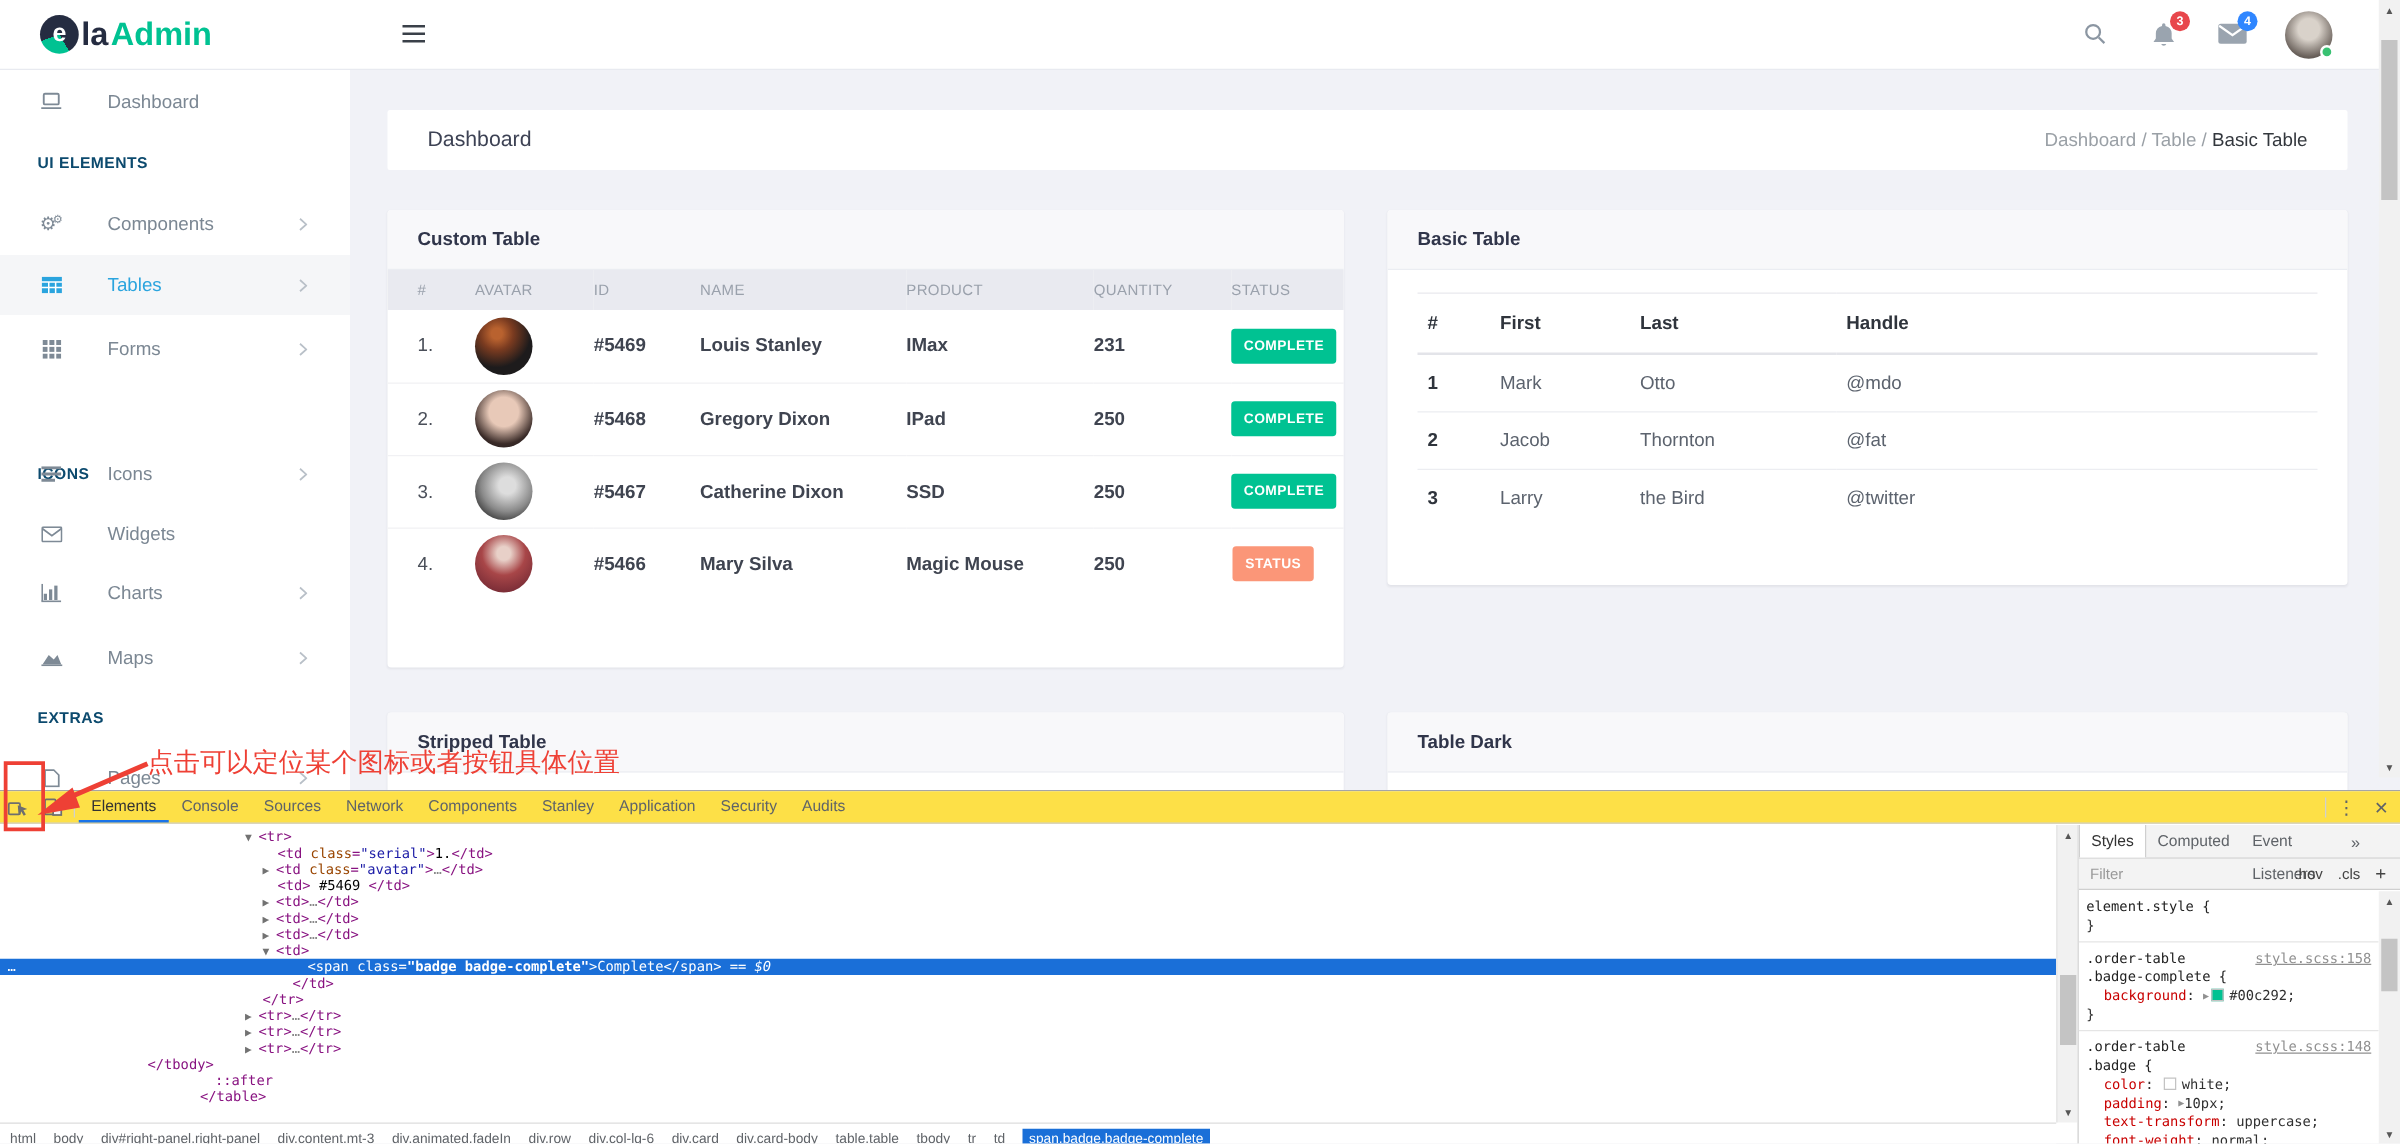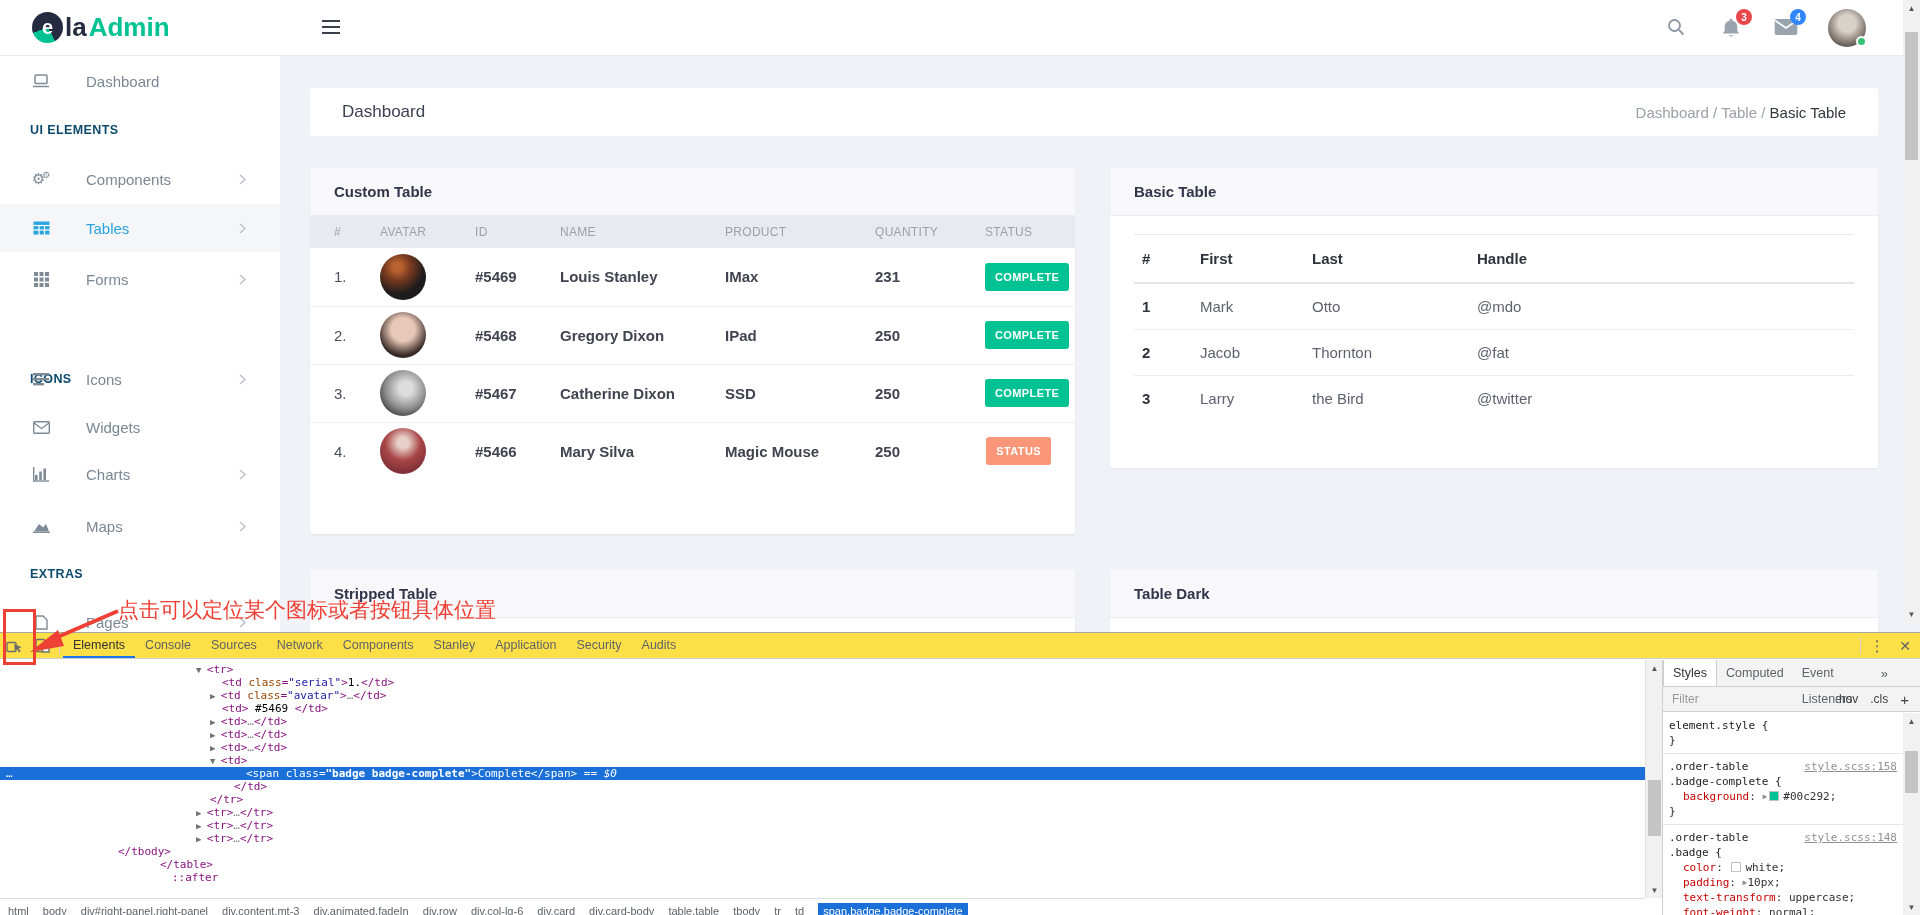--- a/index.html
+++ b/index.html
@@ -473,22 +473,22 @@
       <div class="tl" style="padding-left:210px"><span class="tk-arw">▶ </span><span class="tk-tag">&lt;td&gt;</span><span class="tk-dim">…</span><span class="tk-tag">&lt;/td&gt;</span></div>
       <div class="tl" style="padding-left:210px"><span class="tk-arw">▶ </span><span class="tk-tag">&lt;td&gt;</span><span class="tk-dim">…</span><span class="tk-tag">&lt;/td&gt;</span></div>
       <div class="tl" style="padding-left:210px"><span class="tk-arw">▼ </span><span class="tk-tag">&lt;td&gt;</span></div>
       <div class="tl sel" style="padding-left:246px"><span class="row-dots">…</span><span class="tk-tag">&lt;span</span><span class="tk-att"> class</span><span class="tk-tag">=</span><span class="tk-val">"badge badge-complete"</span><span class="tk-tag">&gt;</span><span class="tk-txt">Complete</span><span class="tk-tag">&lt;/span&gt;</span><span class="tk-eq"> == $0</span></div>
       <div class="tl" style="padding-left:234px"><span class="tk-tag">&lt;/td&gt;</span></div>
       <div class="tl" style="padding-left:210px"><span class="tk-tag">&lt;/tr&gt;</span></div>
       <div class="tl" style="padding-left:196px"><span class="tk-arw">▶ </span><span class="tk-tag">&lt;tr&gt;</span><span class="tk-dim">…</span><span class="tk-tag">&lt;/tr&gt;</span></div>
       <div class="tl" style="padding-left:196px"><span class="tk-arw">▶ </span><span class="tk-tag">&lt;tr&gt;</span><span class="tk-dim">…</span><span class="tk-tag">&lt;/tr&gt;</span></div>
       <div class="tl" style="padding-left:196px"><span class="tk-arw">▶ </span><span class="tk-tag">&lt;tr&gt;</span><span class="tk-dim">…</span><span class="tk-tag">&lt;/tr&gt;</span></div>
       <div class="tl" style="padding-left:118px"><span class="tk-tag">&lt;/tbody&gt;</span></div>
+      <div class="tl" style="padding-left:172px"><span class="tk-psd">::after</span></div>
       <div class="tl" style="padding-left:160px"><span class="tk-tag">&lt;/table&gt;</span></div>
-      <div class="tl" style="padding-left:172px"><span class="tk-psd">::after</span></div>
     </div>
 
     <div class="dt-escroll">
       <div class="sc-ar" style="top:0">▲</div>
       <div class="ethumb"></div>
       <div class="sc-ar" style="bottom:0">▼</div>
     </div>
 
     <div class="dt-styles">
       <div class="st-tabs">

